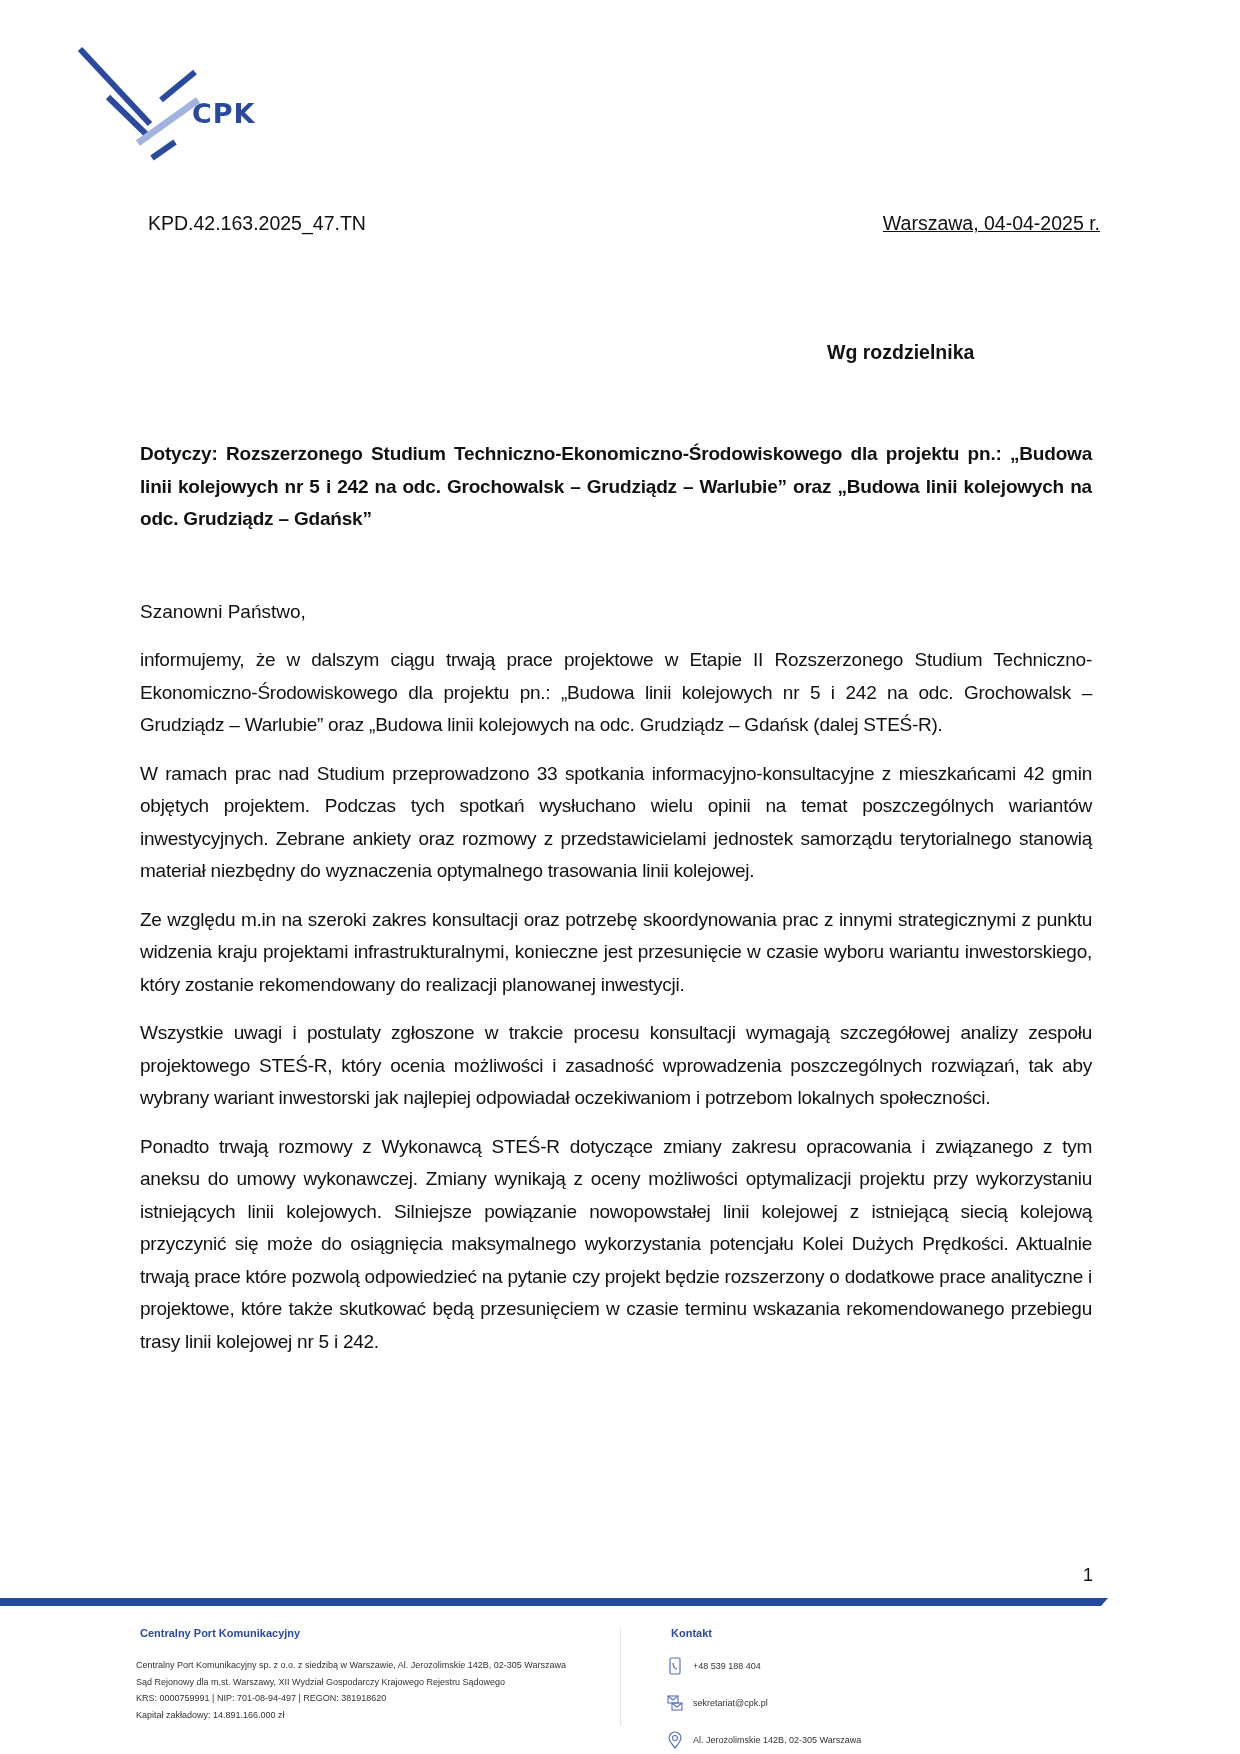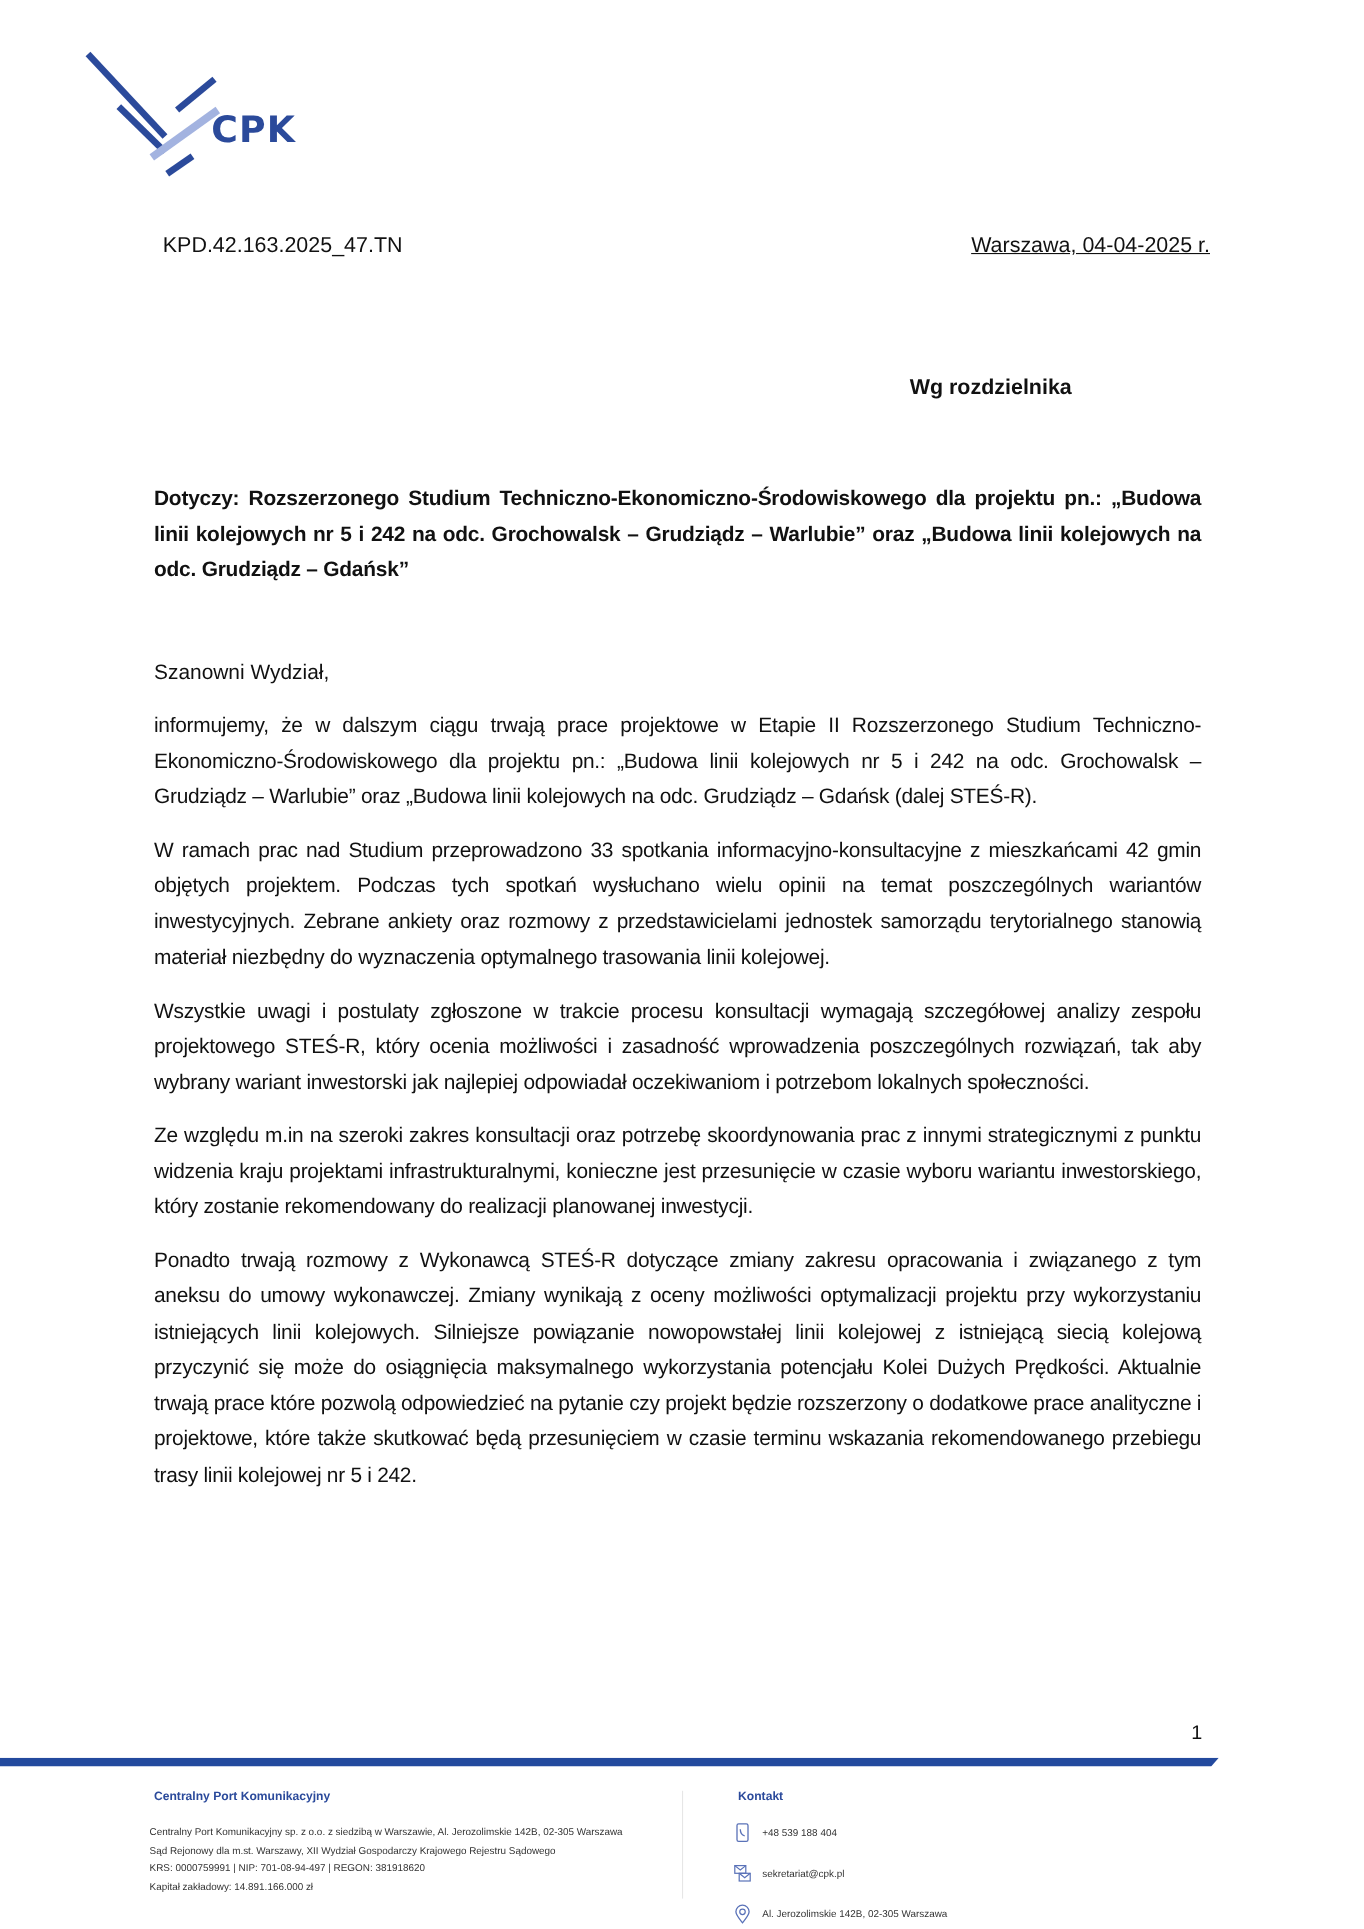--- a/index.html
+++ b/index.html
@@ -6,21 +6,21 @@
   body {
     width: 1240px; height: 1754px; position: relative; overflow: hidden;
     font-family: "Liberation Sans", "DejaVu Sans", sans-serif;
     color: #111111;
   }
   .logo { position: absolute; left: 70px; top: 40px; width: 220px; height: 130px; }
   .logo svg { position: absolute; left: 0; top: 0; }
   .logo-text {
     position: absolute; left: 122px; top: 58px;
     font-family: "DejaVu Sans", sans-serif; font-weight: bold;
-    font-size: 33px; letter-spacing: 1px; color: #2b4a9b; text-align: center;
+    font-size: 27px; letter-spacing: 1px; color: #2b4a9b; text-align: center;
   }
   .ref { position: absolute; left: 148px; top: 212px; font-size: 19.5px; }
   .date { position: absolute; right: 140px; top: 212px; font-size: 19.5px; text-decoration: underline; }
   .recipient { position: absolute; left: 827px; top: 341px; font-size: 19.5px; font-weight: bold; }
   .body-wrap { position: absolute; left: 140px; top: 438px; width: 952px; }
   .subject {
     font-size: 19px; font-weight: bold; line-height: 32.5px; text-align: justify;
     margin: 0; letter-spacing: -0.2px;
   }
   .salutation { margin: 60px 0 0 0; font-size: 19px; line-height: 32.5px; }
@@ -52,25 +52,25 @@
   </svg>
   <span class="logo-text">CPK</span>
 </div>
 
 <div class="ref">KPD.42.163.2025_47.TN</div>
 <div class="date">Warszawa, 04-04-2025 r.</div>
 <div class="recipient">Wg rozdzielnika</div>
 
 <div class="body-wrap">
   <p class="subject">Dotyczy: Rozszerzonego Studium Techniczno-Ekonomiczno-Środowiskowego dla projektu pn.: „Budowa linii kolejowych nr 5 i 242 na odc. Grochowalsk – Grudziądz – Warlubie” oraz „Budowa linii kolejowych na odc. Grudziądz – Gdańsk”</p>
-  <div class="salutation">Szanowni Wydział,</div>
+  <div class="salutation">Szanowni Państwo,</div>
   <p class="para first">informujemy, że w dalszym ciągu trwają prace projektowe w Etapie II Rozszerzonego Studium Techniczno-Ekonomiczno-Środowiskowego dla projektu pn.: „Budowa linii kolejowych nr 5 i 242 na odc. Grochowalsk – Grudziądz – Warlubie” oraz „Budowa linii kolejowych na odc. Grudziądz – Gdańsk (dalej STEŚ-R).</p>
   <p class="para">W ramach prac nad Studium przeprowadzono 33 spotkania informacyjno-konsultacyjne z mieszkańcami 42 gmin objętych projektem. Podczas tych spotkań wysłuchano wielu opinii na temat poszczególnych wariantów inwestycyjnych. Zebrane ankiety oraz rozmowy z przedstawicielami jednostek samorządu terytorialnego stanowią materiał niezbędny do wyznaczenia optymalnego trasowania linii kolejowej.</p>
+  <p class="para">Ze względu m.in na szeroki zakres konsultacji oraz potrzebę skoordynowania prac z innymi strategicznymi z punktu widzenia kraju projektami infrastrukturalnymi, konieczne jest przesunięcie w czasie wyboru  wariantu inwestorskiego, który zostanie rekomendowany do realizacji planowanej inwestycji.</p>
   <p class="para">Wszystkie uwagi i postulaty zgłoszone w trakcie procesu konsultacji wymagają szczegółowej analizy zespołu projektowego STEŚ-R, który ocenia możliwości i zasadność wprowadzenia poszczególnych rozwiązań, tak aby wybrany wariant inwestorski jak najlepiej odpowiadał oczekiwaniom i potrzebom lokalnych społeczności.</p>
-  <p class="para">Ze względu m.in na szeroki zakres konsultacji oraz potrzebę skoordynowania prac z innymi strategicznymi z punktu widzenia kraju projektami infrastrukturalnymi, konieczne jest przesunięcie w czasie wyboru  wariantu inwestorskiego, który zostanie rekomendowany do realizacji planowanej inwestycji.</p>
   <p class="para">Ponadto trwają rozmowy z Wykonawcą STEŚ-R dotyczące zmiany zakresu opracowania i związanego z tym aneksu do umowy wykonawczej.  Zmiany wynikają z oceny możliwości optymalizacji projektu przy wykorzystaniu istniejących linii kolejowych. Silniejsze powiązanie nowopowstałej linii kolejowej z istniejącą siecią kolejową przyczynić się może do osiągnięcia maksymalnego wykorzystania potencjału Kolei Dużych Prędkości. Aktualnie trwają prace które pozwolą odpowiedzieć na pytanie czy projekt będzie rozszerzony o dodatkowe prace analityczne i projektowe, które także skutkować będą przesunięciem w czasie terminu wskazania rekomendowanego przebiegu trasy linii kolejowej nr 5 i 242.</p>
 </div>
 
 <div class="page-number">1</div>
 
 <svg class="footer-bar" width="1110" height="8" viewBox="0 0 1110 8">
   <polygon points="0,0 1108,0 1101,8 0,8" fill="#234a9e"></polygon>
 </svg>
 
 <div class="footer-left">

